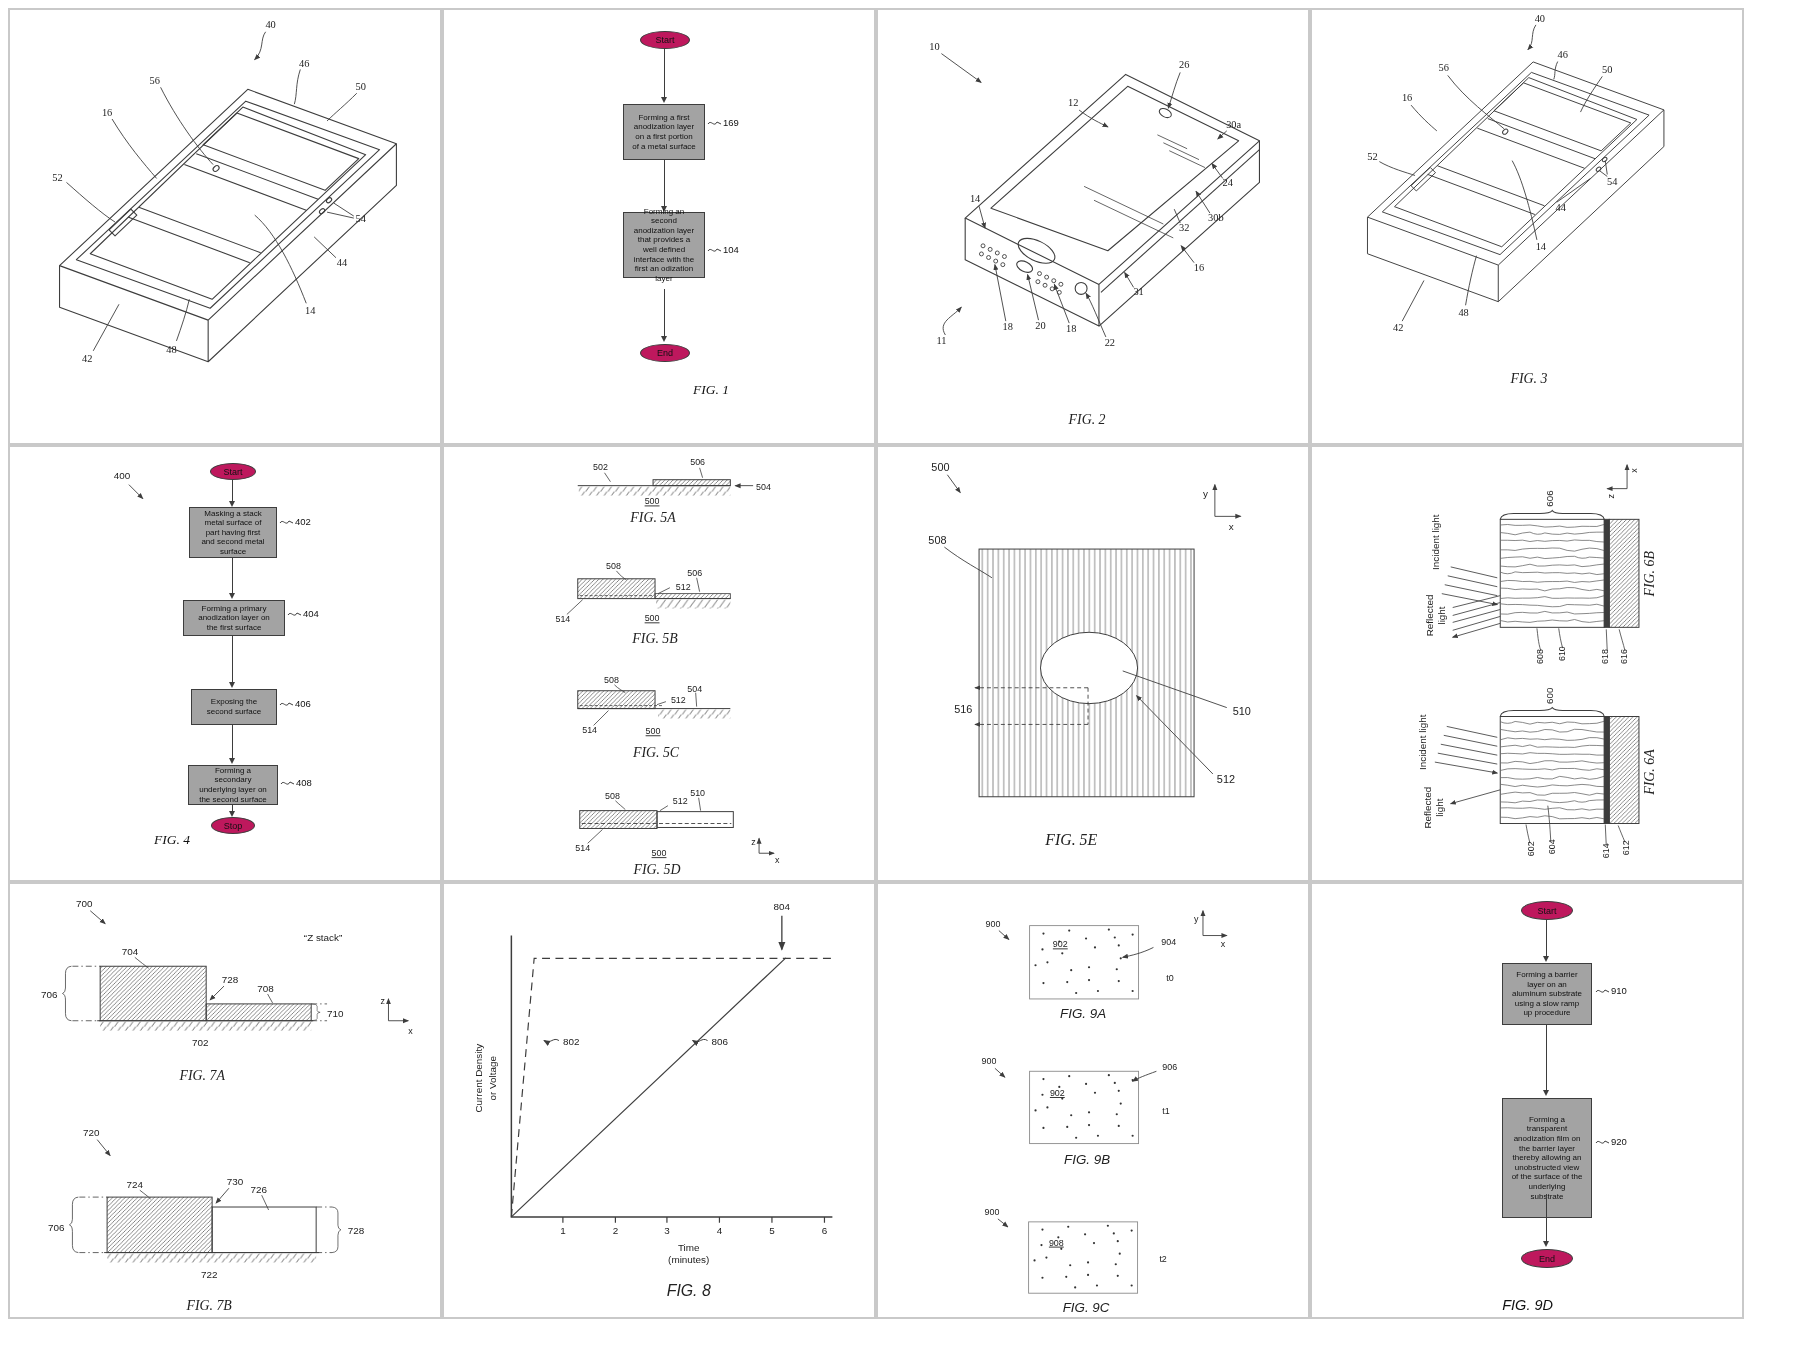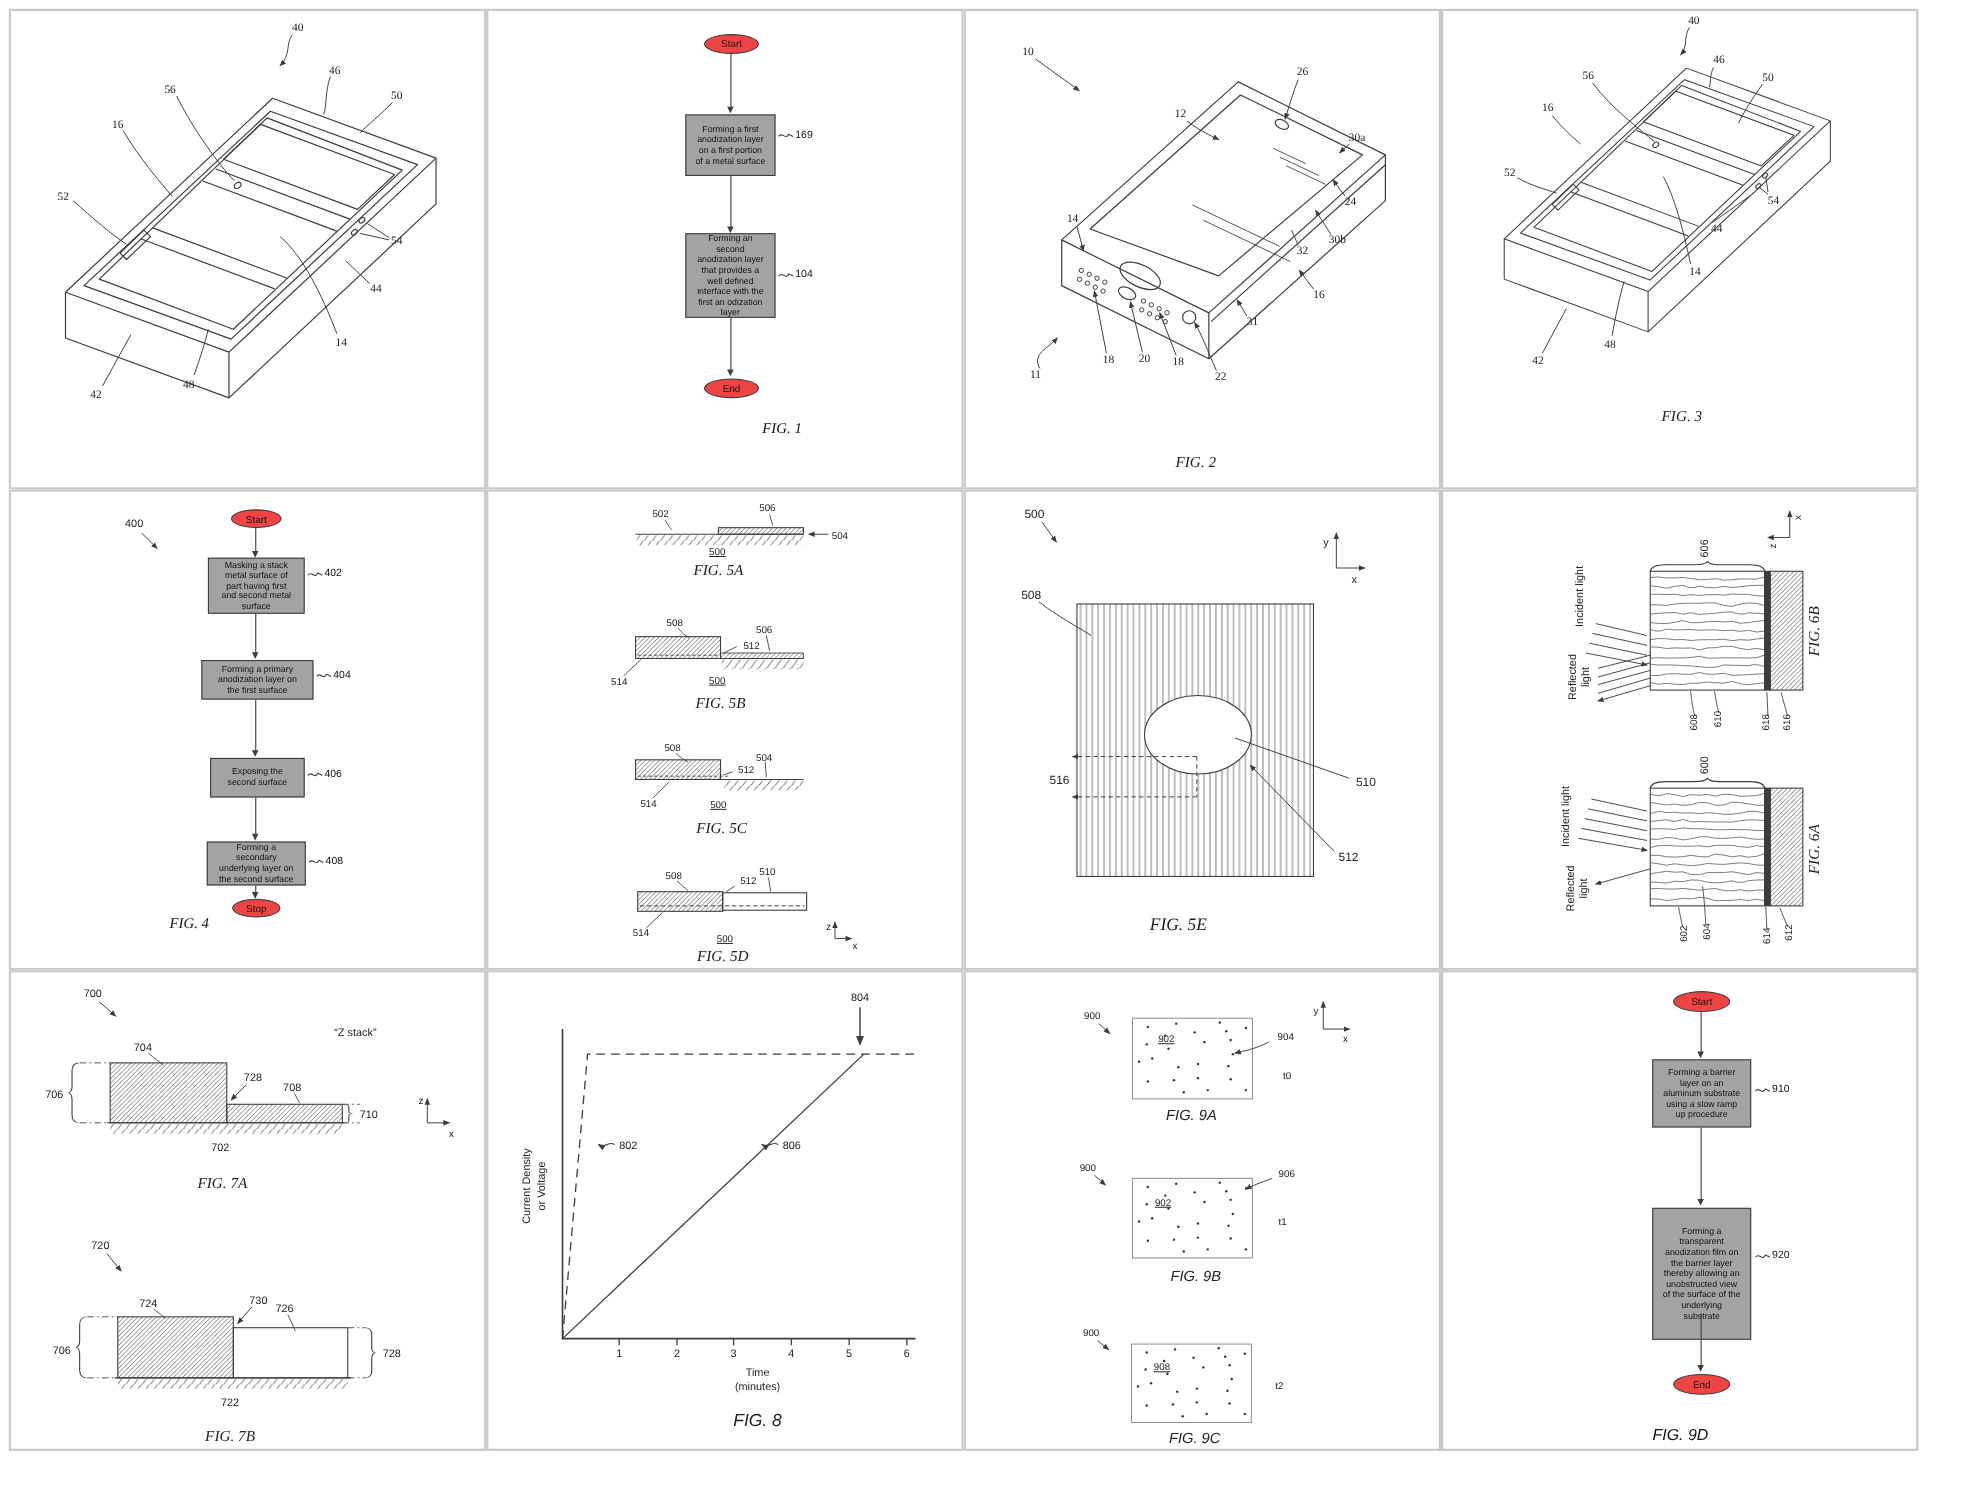--- a/index.html
+++ b/index.html
@@ -14,21 +14,21 @@
   .san{font-family:"Liberation Sans",sans-serif;font-size:10px;}
   .san11{font-family:"Liberation Sans",sans-serif;font-size:11px;}
   .san9{font-family:"Liberation Sans",sans-serif;font-size:9px;}
   .capser{font-family:"Liberation Serif",serif;font-style:italic;font-size:14px;}
   .capser2{font-family:"Liberation Serif",serif;font-style:italic;font-size:16px;}
   .capsan{font-family:"Liberation Sans",sans-serif;font-style:italic;font-size:13.5px;}
   .capsan2{font-family:"Liberation Sans",sans-serif;font-style:italic;font-size:16px;}
   .fbox{position:absolute;border:1.4px solid #3d3d3d;background:#a3a3a3;box-sizing:border-box;
         display:flex;align-items:center;justify-content:center;text-align:center;
         font:8px/1.2 "Liberation Sans",sans-serif;color:#111;padding:8px;}
-  .oval{position:absolute;border:1.4px solid #3d3d3d;background:#ef4444;border-radius:50%;
+  .oval{position:absolute;border:1.4px solid #3d3d3d;background:#be185d;border-radius:50%;
         display:flex;align-items:center;justify-content:center;
         font:9px "Liberation Sans",sans-serif;color:#111;box-sizing:border-box;}
   .vline{position:absolute;width:1.4px;background:#3d3d3d;}
   .ah{position:absolute;width:0;height:0;border-left:3.5px solid transparent;
       border-right:3.5px solid transparent;border-top:6.5px solid #3d3d3d;}
   .ref{position:absolute;display:flex;align-items:center;gap:1px;
        font:9.5px "Liberation Sans",sans-serif;color:#111;}
   .fcap{position:absolute;text-align:right;color:#111;}
   .cser{font:italic 13.5px "Liberation Serif",serif;}
   .csan{font:italic 14.5px "Liberation Sans",sans-serif;}
@@ -106,21 +106,21 @@
     <div class="ah" style="left:217px;top:87px"></div>
     <div class="fbox" style="left:179px;top:94px;width:82px;height:56px">Forming a first anodization layer on a first portion of a metal surface</div>
     <div class="ref" style="left:263px;top:107px">
       <svg width="15" height="8" viewBox="0 0 15 8">
           <path d="M1,5 C4,0 7,9 10,3 L14,5" fill="none" stroke="#3d3d3d" stroke-width="1"></path>
         </svg>
       <span>169</span>
     </div>
     <div class="vline" style="left:220px;top:150px;height:47px"></div>
     <div class="ah" style="left:217px;top:196px"></div>
-    <div class="fbox" style="left:179px;top:202px;width:82px;height:77px">Forming an second anodization layer that provides a well defined interface with the first an odization layer</div>
+    <div class="fbox" style="left:179px;top:202px;width:82px;height:66px">Forming an second anodization layer that provides a well defined interface with the first an odization layer</div>
     <div class="ref" style="left:263px;top:234px">
       <svg width="15" height="8" viewBox="0 0 15 8">
           <path d="M1,5 C4,0 7,9 10,3 L14,5" fill="none" stroke="#3d3d3d" stroke-width="1"></path>
         </svg>
       <span>104</span>
     </div>
     <div class="vline" style="left:220px;top:279px;height:48px"></div>
     <div class="ah" style="left:217px;top:326px"></div>
     <div class="oval" style="left:196px;top:334px;width:50px;height:18px">End</div>
     <div class="fcap cser" style="left:150px;top:372px;width:135px">FIG. 1</div>

